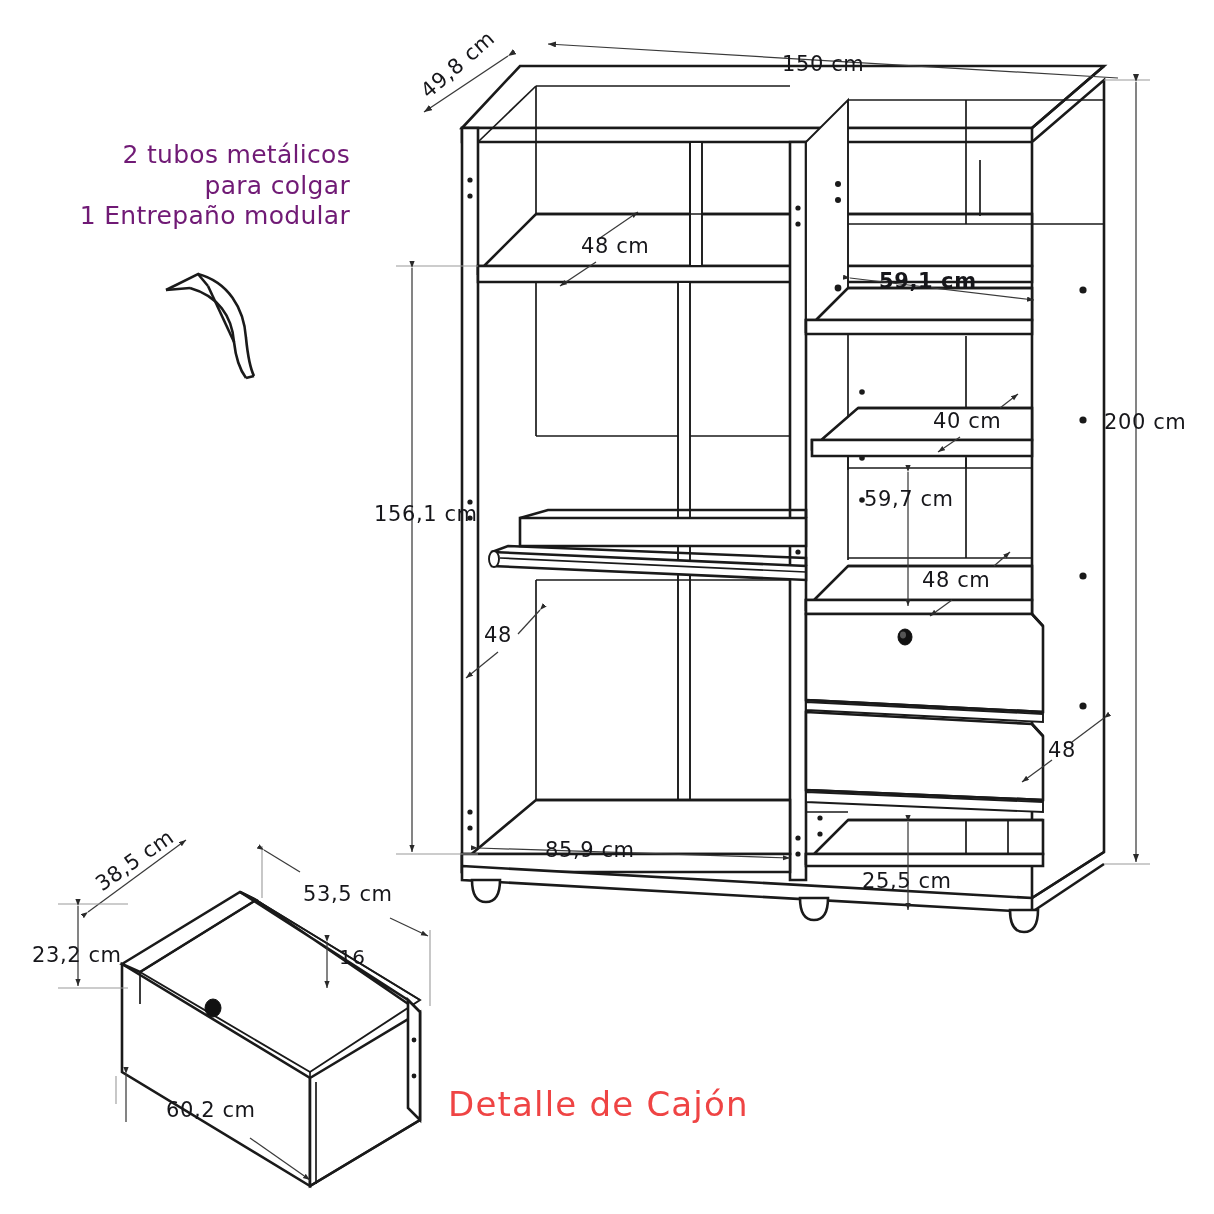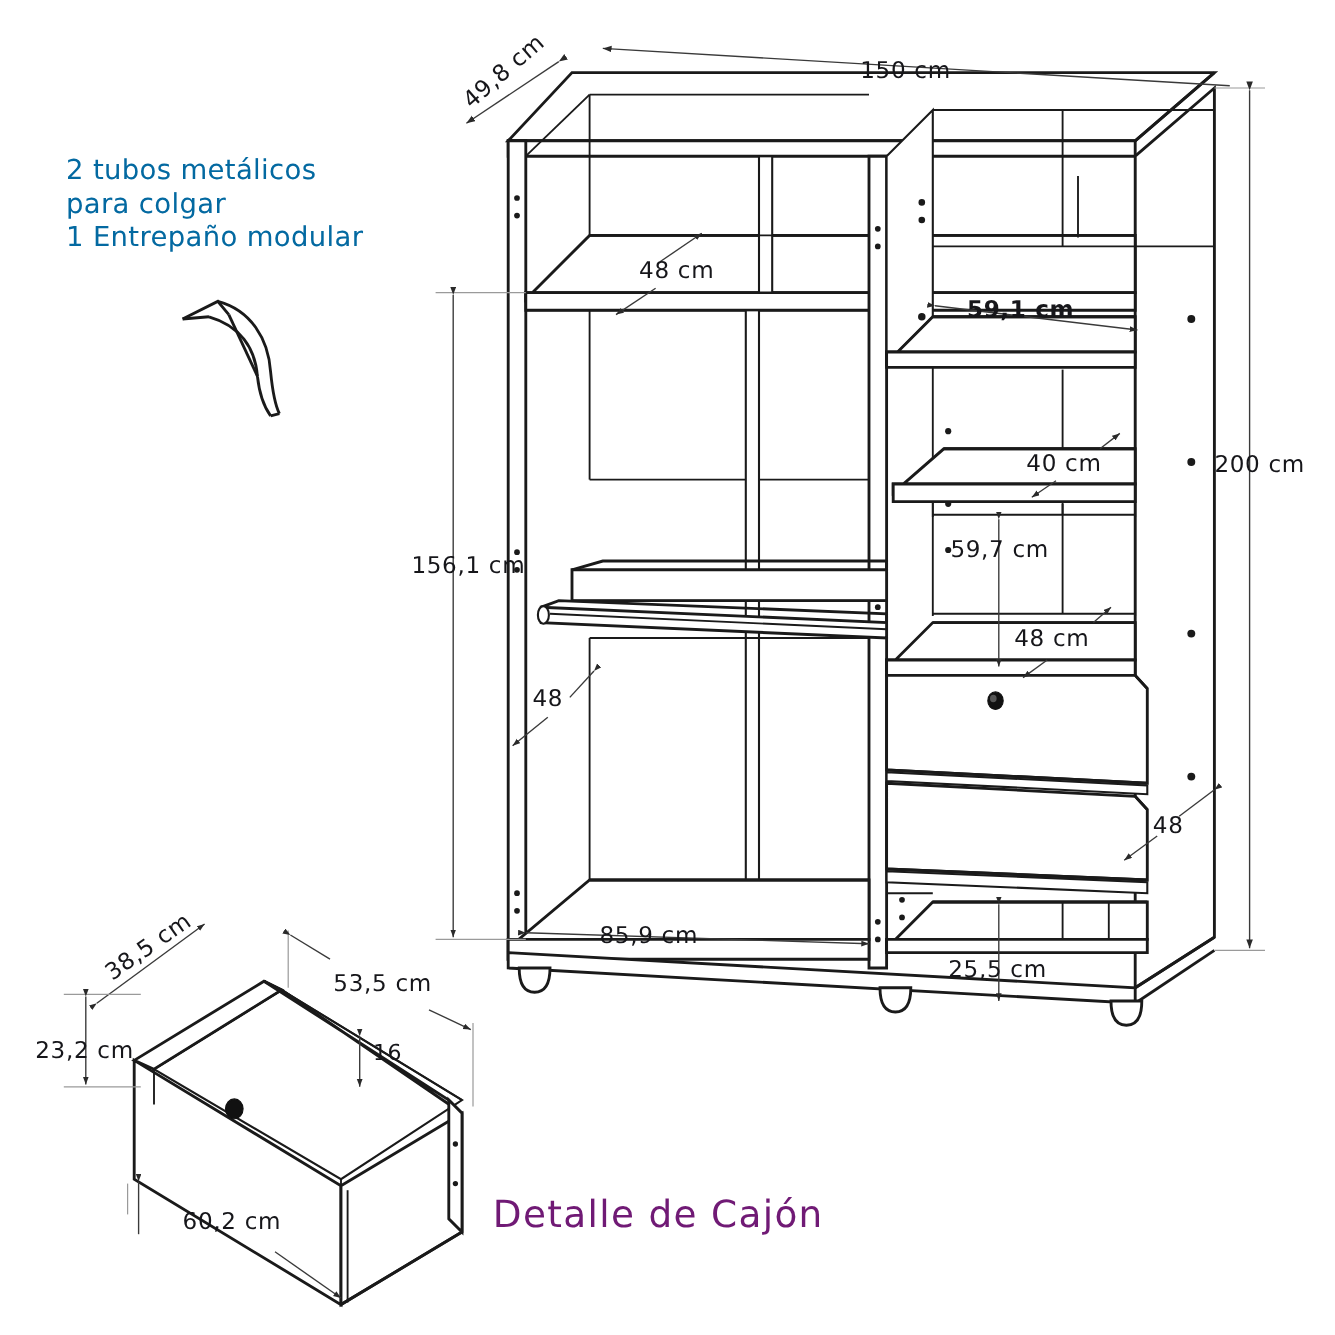--- a/index.html
+++ b/index.html
@@ -50,30 +50,30 @@
     font-weight: 400;
     transform-origin: left center;
     -webkit-font-smoothing: antialiased;
   }
   .dimtext.small { font-size: 20px; margin-left: 28px; }
   .note {
     position: absolute;
     font-family: "DejaVu Sans", sans-serif;
     font-size: 25px;
     line-height: 1.22;
-    color: #0369a1;
-    text-align: left;
+    color: #701a75;
+    text-align: right;
     white-space: pre;
     letter-spacing: 0.3px;
   }
   .caption {
     position: absolute;
     font-family: "DejaVu Sans", sans-serif;
     font-size: 34px;
-    color: #701a75;
+    color: #ef4444;
     letter-spacing: 1.2px;
     white-space: nowrap;
   }
 </style>
 </head>
 <body>
 
 <div id="sheet">
 
   <svg class="drawing" viewBox="0 0 1214 1214">

